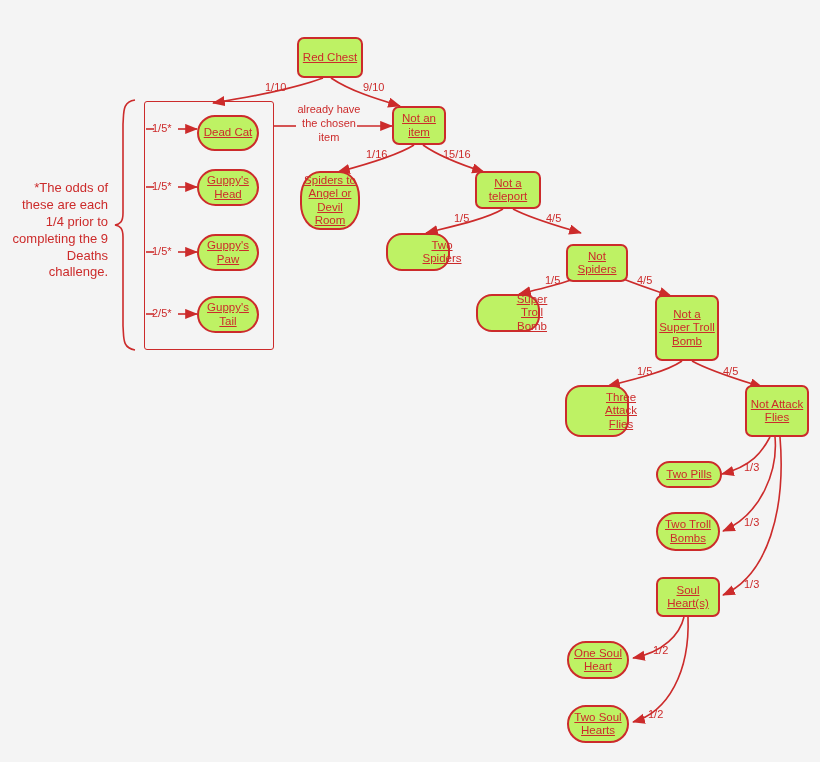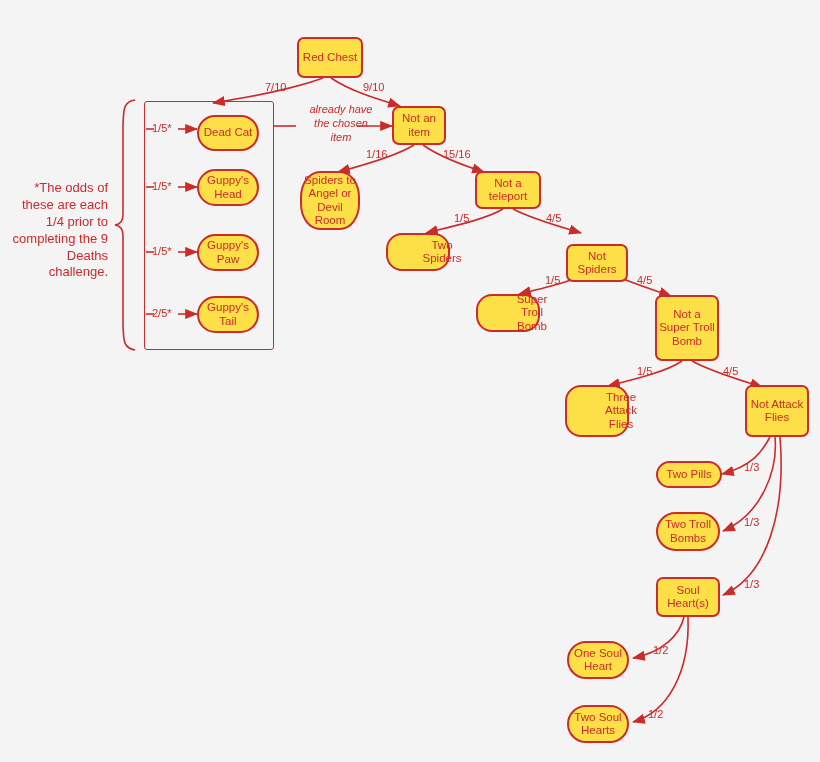--- a/index.html
+++ b/index.html
@@ -19,31 +19,32 @@
   #edge-layer {
     position: absolute;
     left: 0; top: 0;
     width: 820px;
     height: 762px;
     pointer-events: none;
   }
   .node {
     position: absolute;
     box-sizing: border-box;
-    background: #fde047;
+    background: #bef264;
     border: 2px solid #cc2b2b;
     color: #cc2b2b;
     display: flex;
     align-items: center;
     justify-content: center;
     text-align: center;
     line-height: 1.15;
     font-size: 11.5px;
     border-radius: 7px;
     z-index: 3;
+    text-decoration: underline;
   }
   .node.leaf { border-radius: 16px; padding-left: 48px; }
   .node.pill { border-radius: 22px; }
   .node.blob { border-radius: 20px / 26px; }
   .group-box {
     position: absolute;
     box-sizing: border-box;
     border: 1.6px solid #cc2b2b;
     background: transparent;
     border-radius: 3px;
@@ -133,21 +134,21 @@
     <g fill="none" stroke="#cc2b2b" stroke-width="1.6">
       <path d="M135,100 C122,102 124,112 123,124 L123,213 C123,222 120,224 115,225
                C120,226 123,228 123,237 L123,326 C124,338 122,348 135,350"></path>
     </g>
   </svg>
 
   <div class="group-box" style="left:144px; top:101px; width:130px; height:249px;"></div>
 
   <div class="note" style="left:8px; top:180px; width:100px;">*The odds of these are each 1/4 prior to completing the 9 Deaths challenge.</div>
 
-  <div class="inline-note" style="left:304px; top:103px; width:74px;font-style:italic;">already have the chosen item</div>
+  <div class="inline-note" style="left:292px; top:103px; width:74px;">already have the chosen item</div>
 
   <div class="node" style="left:297px; top:37px; width:66px; height:41px;">Red Chest</div>
 
   <div class="node pill" style="left:197px; top:115px; width:62px; height:36px;">Dead Cat</div>
   <div class="node pill" style="left:197px; top:169px; width:62px; height:37px;">Guppy's Head</div>
   <div class="node pill" style="left:197px; top:234px; width:62px; height:37px;">Guppy's Paw</div>
   <div class="node pill" style="left:197px; top:296px; width:62px; height:37px;">Guppy's Tail</div>
 
   <div class="node" style="left:392px; top:106px; width:54px; height:39px;">Not an item</div>
 
@@ -170,21 +171,21 @@
   <div class="node pill" style="left:656px; top:461px; width:66px; height:27px;">Two Pills</div>
 
   <div class="node pill" style="left:656px; top:512px; width:64px; height:39px;">Two Troll Bombs</div>
 
   <div class="node" style="left:656px; top:577px; width:64px; height:40px;">Soul Heart(s)</div>
 
   <div class="node pill" style="left:567px; top:641px; width:62px; height:38px;">One Soul Heart</div>
 
   <div class="node pill" style="left:567px; top:705px; width:62px; height:38px;">Two Soul Hearts</div>
 
-  <div class="edge-label" style="left:265px; top:81px;">7/10</div>
+  <div class="edge-label" style="left:265px; top:81px;">1/10</div>
   <div class="edge-label" style="left:363px; top:81px;">9/10</div>
 
   <div class="edge-label" style="left:152px; top:122px;">1/5*</div>
   <div class="edge-label" style="left:152px; top:180px;">1/5*</div>
   <div class="edge-label" style="left:152px; top:245px;">1/5*</div>
   <div class="edge-label" style="left:152px; top:307px;">2/5*</div>
 
   <div class="edge-label" style="left:366px; top:148px;">1/16</div>
   <div class="edge-label" style="left:443px; top:148px;">15/16</div>
 

